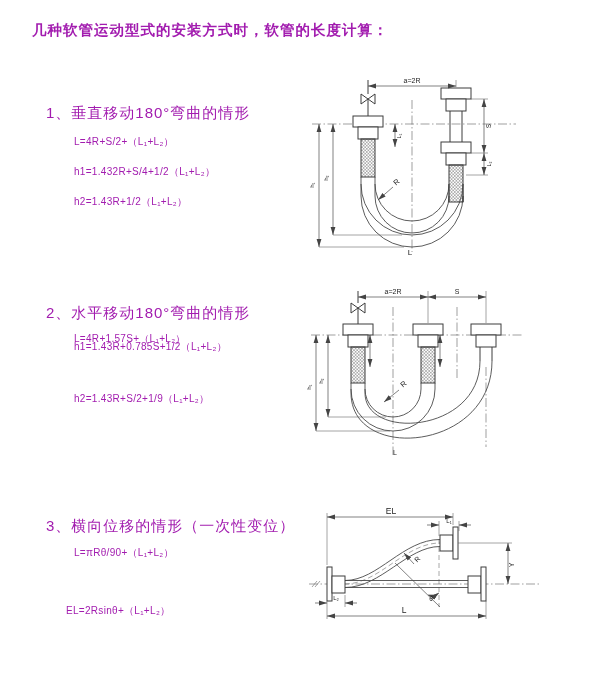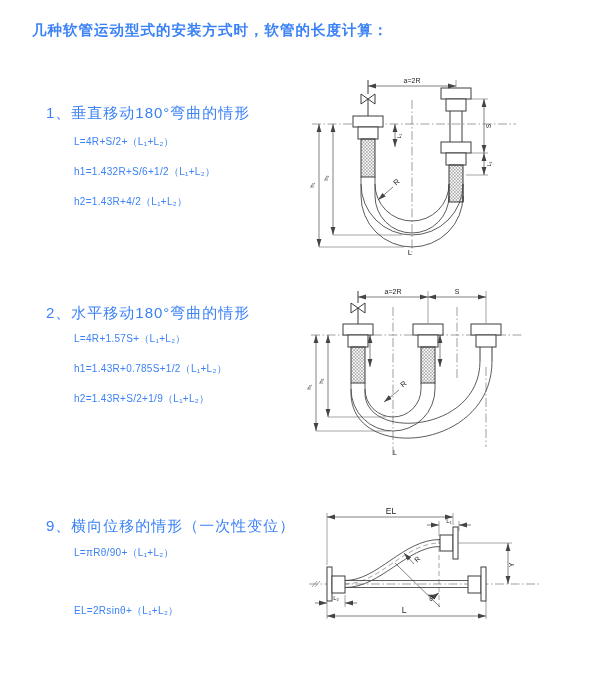--- a/index.html
+++ b/index.html
@@ -1,17 +1,17 @@
 <!DOCTYPE html>
 <html><head>
 <meta charset="utf-8">
 <style>
   html,body{margin:0;padding:0;background:#ffffff;}
   .page{position:relative;width:600px;height:619px;background:#fff;overflow:hidden;
-        font-family:"Liberation Sans","DejaVu Sans",sans-serif;color:#3b82f6;}
+        font-family:"Liberation Sans","DejaVu Sans",sans-serif;color:#a21caf;}
   .title{position:absolute;left:32px;top:21px;font-size:14.5px;font-weight:700;letter-spacing:1px;}
   .sec-h{position:absolute;font-size:15px;font-weight:400;letter-spacing:1px;}
   .formula{position:absolute;font-size:10px;font-weight:400;letter-spacing:.3px;white-space:pre;}
   svg.diag{position:absolute;}
   .o{fill:none;stroke:#3c3c3c;stroke-width:1;}
   .of{fill:#ffffff;stroke:#3c3c3c;stroke-width:1;}
   .hose{fill:none;stroke:#4a4a4a;stroke-width:.9;}
   .d{fill:none;stroke:#4c4c4c;stroke-width:.7;}
   .th{fill:none;stroke:#5a5a5a;stroke-width:.55;}
   .cl{fill:none;stroke:#606060;stroke-width:.6;stroke-dasharray:9 2.5 1.5 2.5;}
@@ -20,31 +20,31 @@
 </style>
 </head>
 <body>
 
 <div class="page">
 
   <div class="title">几种软管运动型式的安装方式时，软管的长度计算：</div>
 
   <div class="sec-h" style="left:46px;top:104px">1、垂直移动180°弯曲的情形</div>
   <div class="formula" style="left:74px;top:135px">L=4R+S/2+（L₁+L₂）</div>
-  <div class="formula" style="left:74px;top:165px">h1=1.432R+S/6+1/2（L₁+L₂）</div>
-  <div class="formula" style="left:74px;top:195px">h2=1.43R+4/2（L₁+L₂）</div>
+  <div class="formula" style="left:74px;top:165px">h1=1.432R+S/4+1/2（L₁+L₂）</div>
+  <div class="formula" style="left:74px;top:195px">h2=1.43R+1/2（L₁+L₂）</div>
 
   <div class="sec-h" style="left:46px;top:304px">2、水平移动180°弯曲的情形</div>
   <div class="formula" style="left:74px;top:332px">L=4R+1.57S+（L₁+L₂）</div>
-  <div class="formula" style="left:74px;top:362px">h1=1.43R+0.785S+1/2（L₁+L₂）</div>
+  <div class="formula" style="left:74px;top:340px">h1=1.43R+0.785S+1/2（L₁+L₂）</div>
   <div class="formula" style="left:74px;top:392px">h2=1.43R+S/2+1/9（L₁+L₂）</div>
 
-  <div class="sec-h" style="left:46px;top:517px">9、横向位移的情形（一次性变位）</div>
+  <div class="sec-h" style="left:46px;top:517px">3、横向位移的情形（一次性变位）</div>
   <div class="formula" style="left:74px;top:546px">L=πRθ/90+（L₁+L₂）</div>
-  <div class="formula" style="left:74px;top:604px">EL=2Rsinθ+（L₁+L₂）</div>
+  <div class="formula" style="left:66px;top:604px">EL=2Rsinθ+（L₁+L₂）</div>
 
   <svg class="diag" style="left:306px;top:72px" width="250" height="186" viewBox="0 0 250 186">
     <defs>
       <marker id="m1" viewBox="0 0 8 6" refX="8" refY="3" markerWidth="8" markerHeight="6" markerUnits="userSpaceOnUse" orient="auto-start-reverse">
         <path d="M0,0.6 L8,3 L0,5.4 Z" fill="#444"></path>
       </marker>
       <pattern id="hp1" width="3.2" height="3.2" patternUnits="userSpaceOnUse">
         <path d="M0,0 L3.2,3.2 M3.2,0 L0,3.2" stroke="#777" stroke-width="0.5"></path>
       </pattern>
     </defs>

